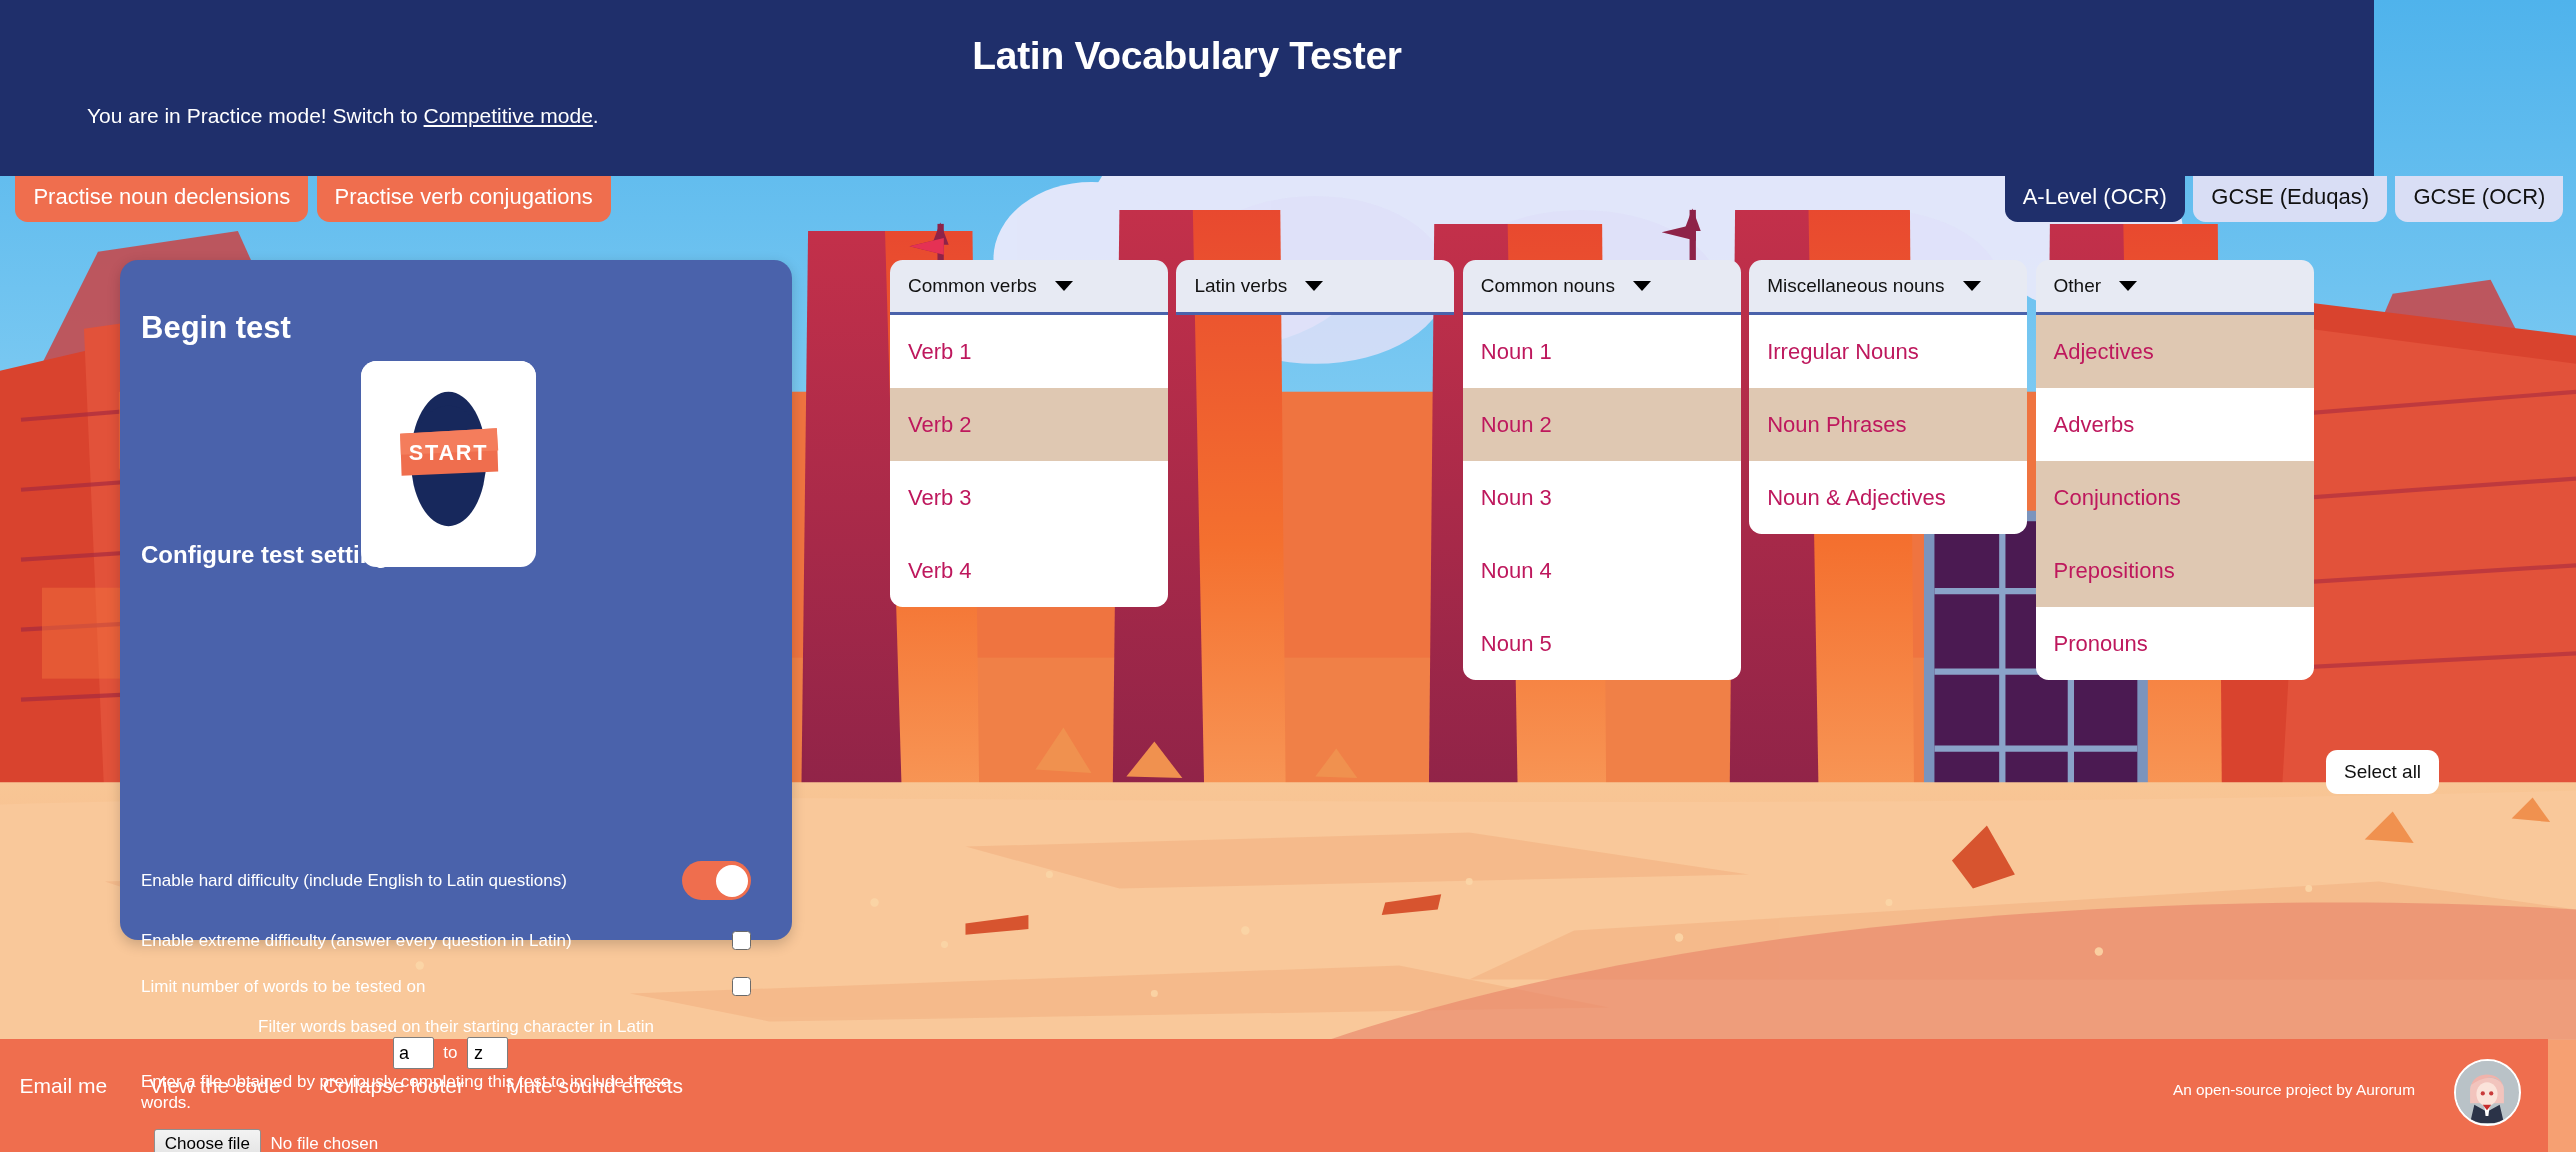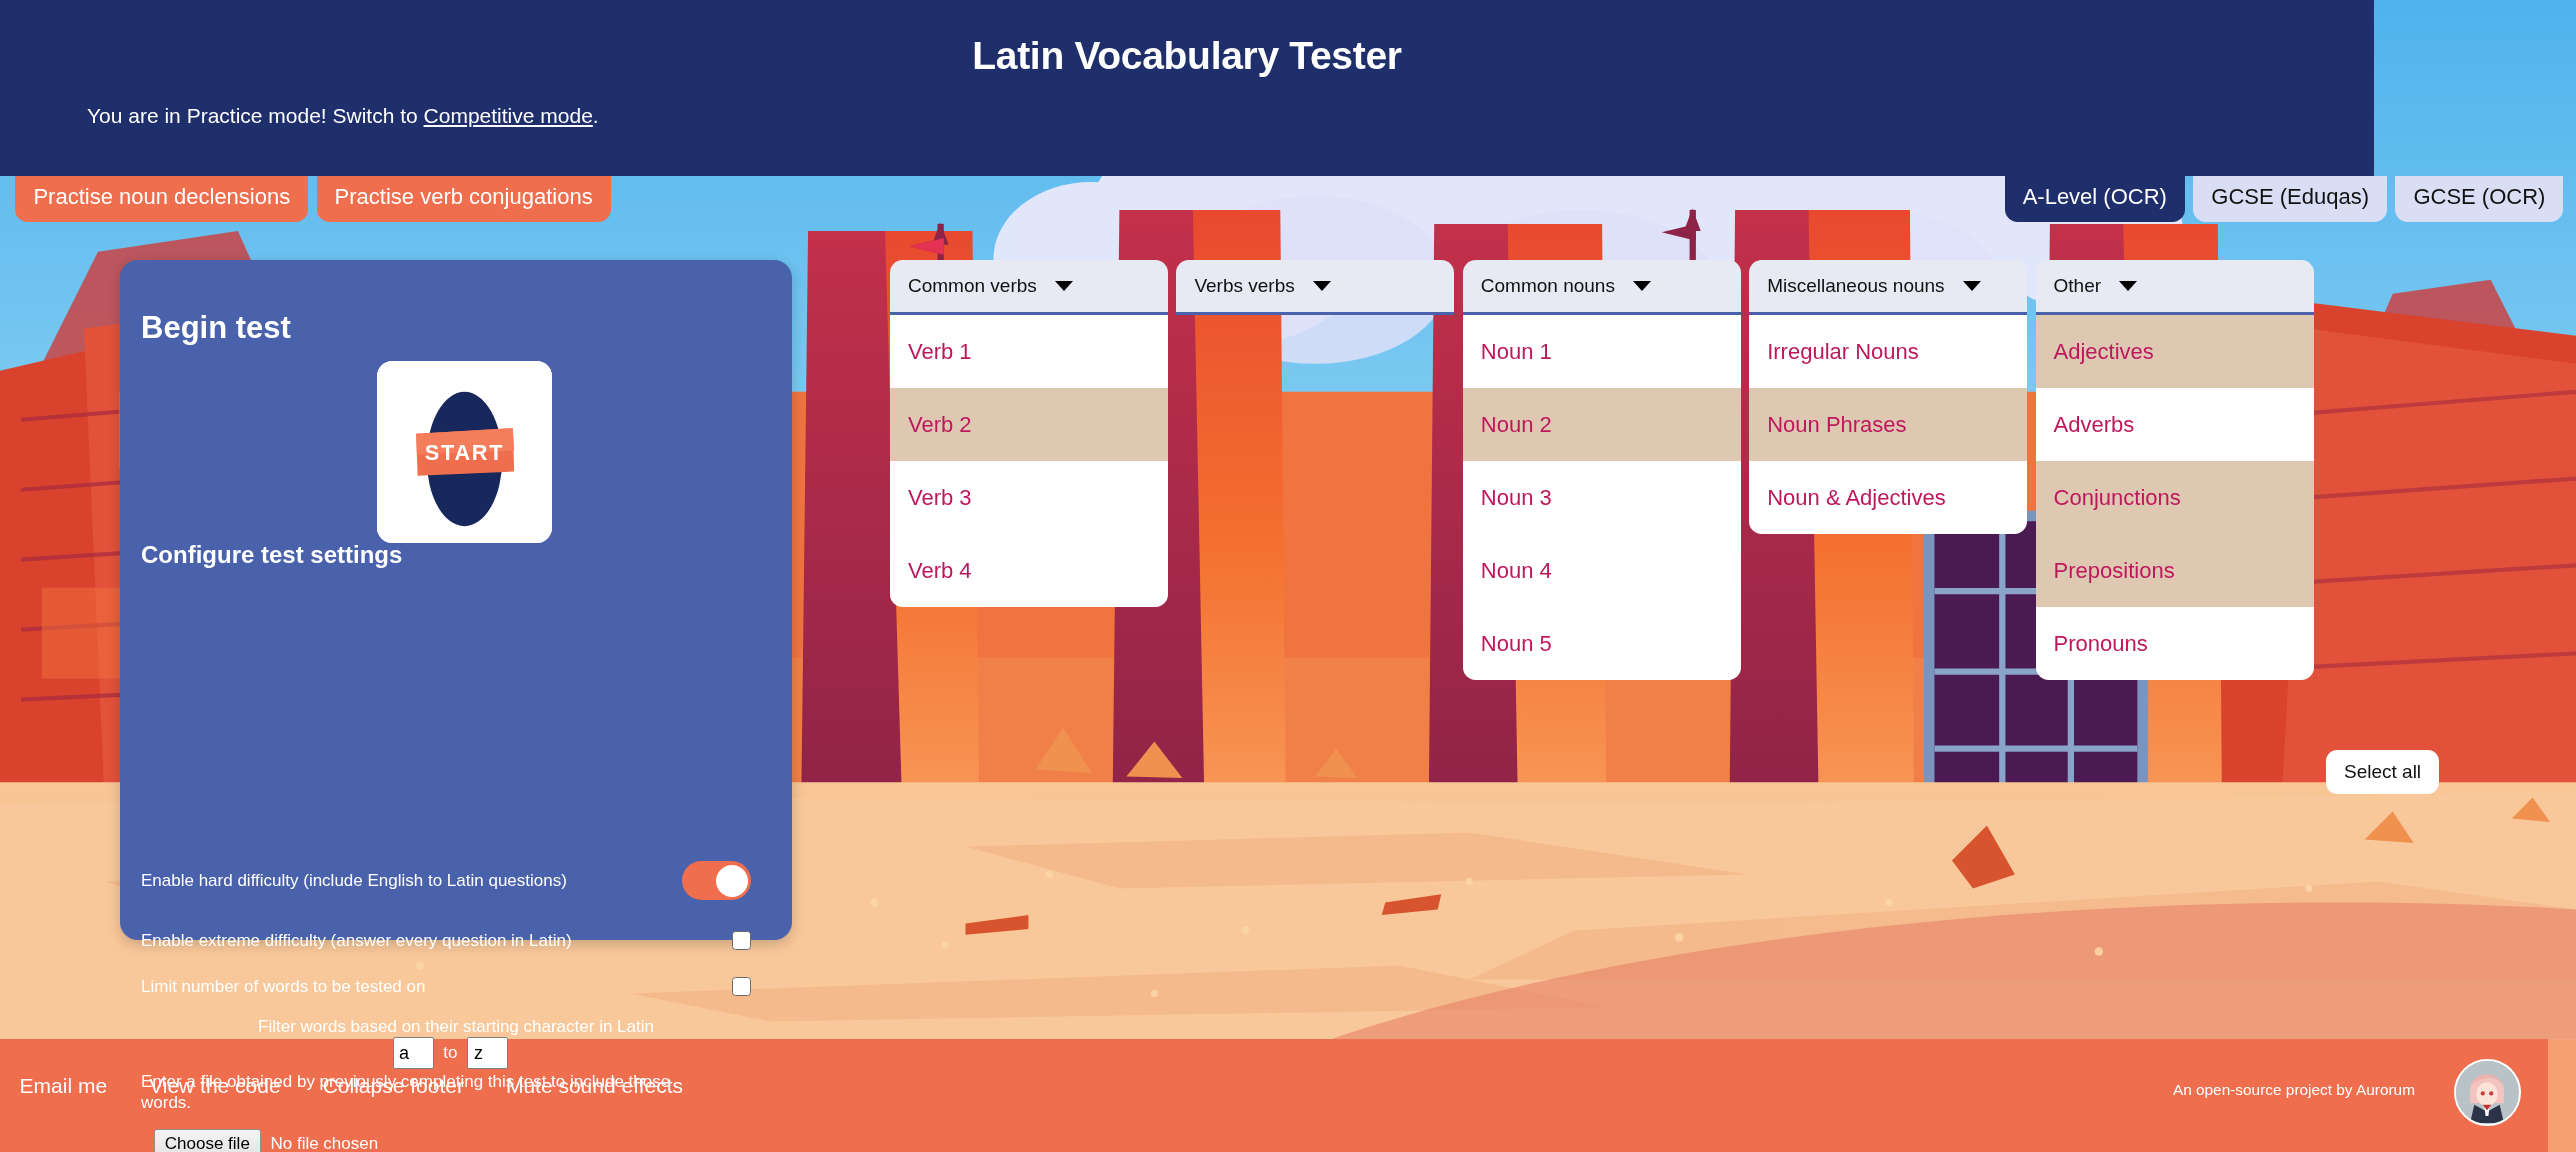--- a/index.html
+++ b/index.html
@@ -60,22 +60,22 @@
     z-index: 12;
     color: #ffffff;
     box-shadow: 0 4.2px 12.6px rgba(0,0,0,0.18);
   }
   #begin-test-heading {
     position: absolute; left: 21px; top: 50px;
     font-size: 31px; font-weight: bold;
   }
   #start-card {
     position: absolute; left: 241px; top: 101px;
-    width: 175px; height: 182px;
-    background: #ffffff; border-radius: 15.4px; margin-left: 16px;
+    width: 175px; height: 206px;
+    background: #ffffff; border-radius: 15.4px;
   }
   #start-card svg { display: block; }
   #configure-heading {
     position: absolute; left: 21px; top: 281px;
     font-size: 24px; font-weight: bold;
   }
 
   .setting-row {
     position: absolute; left: 21px; width: 630px;
     display: flex; align-items: center; justify-content: space-between;
@@ -434,21 +434,21 @@
     <div class="col-list">
       <div class="opt">Verb 1</div>
       <div class="opt sel">Verb 2</div>
       <div class="opt">Verb 3</div>
       <div class="opt">Verb 4</div>
     </div>
   </div>
 
   <div class="col">
     <div class="col-header">
-      <span class="htxt">Verbs verbs</span>
+      <span class="htxt">Latin verbs</span>
       <span class="caret"></span>
     </div>
   </div>
 
   <div class="col">
     <div class="col-header">
       <span class="htxt">Common nouns</span>
       <span class="caret"></span>
     </div>
     <div class="col-list">

